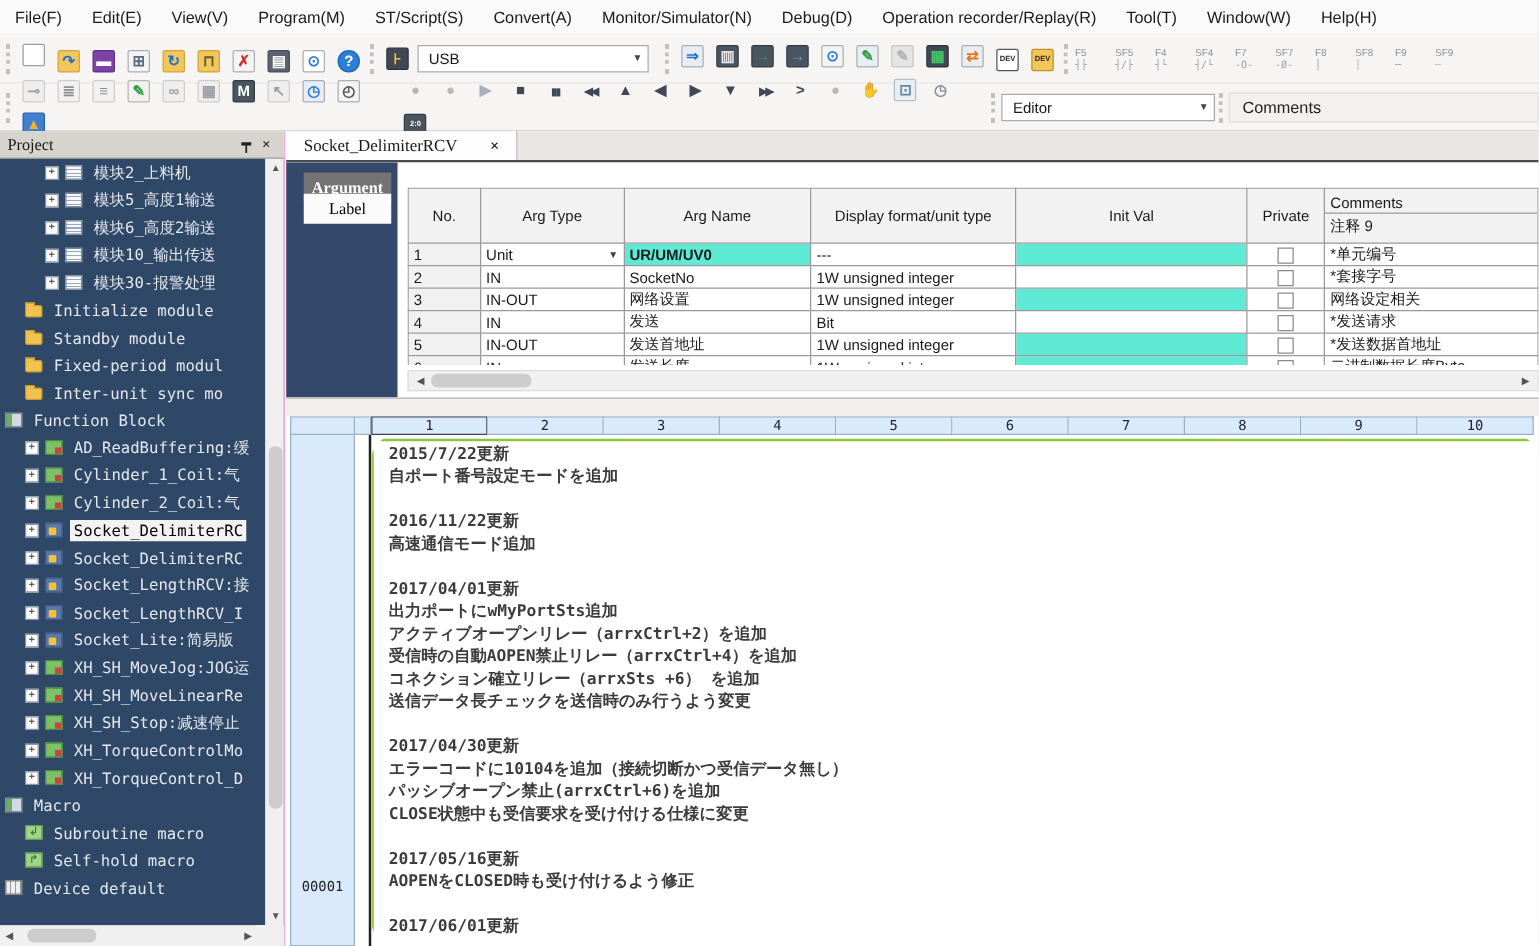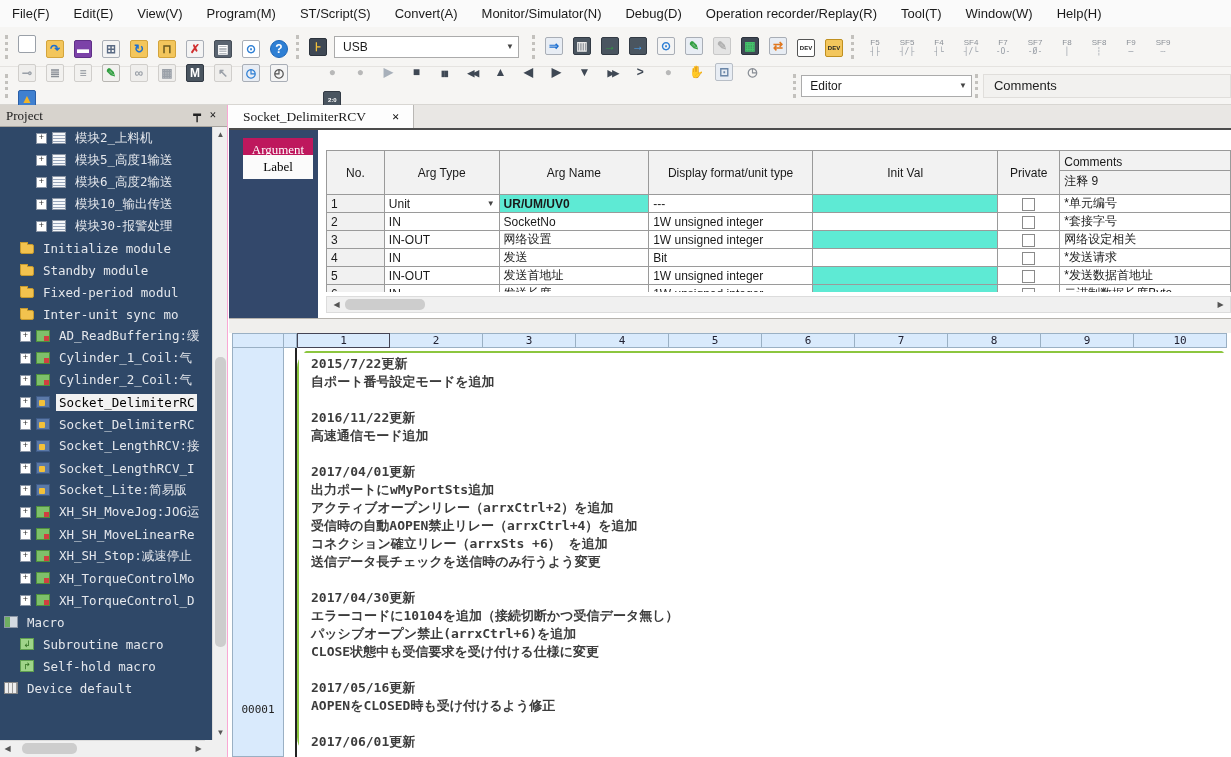--- a/index.html
+++ b/index.html
@@ -20,21 +20,21 @@
         align-items:center;justify-content:center;font-size:12px;font-weight:bold;line-height:1;box-sizing:border-box;}
   .icon.round{border-radius:50%;}
   .icon.texticon{font-size:6px;letter-spacing:0;}
   .icon.pauseg{font-size:8px;letter-spacing:-1px;}
   .icon.smallg{font-size:9px;letter-spacing:-2px;}
   .combo{height:22px;background:#fff;border:1px solid #ababab;display:inline-flex;align-items:center;
          font-size:12px;padding:0 4px 0 8px;box-sizing:border-box;justify-content:space-between;}
   .combo .arr{font-size:8px;color:#444;margin-left:8px;}
   .combo-flat{height:24px;background:#f2f1ef;border:1px solid #e0dedb;display:inline-flex;align-items:center;
               font-size:13px;padding:0 10px;box-sizing:border-box;color:#222;}
-  .fkey{width:30px;height:28px;display:inline-flex;flex-direction:column;align-items:center;justify-content:center;
+  .fkey{width:30px;height:28px;display:inline-flex;flex-direction:column;justify-content:center;
         color:#8a8f96;margin:0 1px;}
   .fkey .fk-label{font-size:8px;line-height:9px;}
   .fkey .fk-sym{font-size:8px;line-height:10px;color:#9aa0a8;font-family:"DejaVu Sans Mono",monospace;}
   
   .project-panel{position:absolute;left:0;top:105px;width:228px;height:652px;background:#fff;
                  border-right:1px solid #f9a8d4;box-sizing:border-box;}
   .panel-header{height:22px;background:#d7d3cd;border-bottom:1px solid #a8a49e;display:flex;align-items:center;
                 font-family:"Liberation Serif",serif;font-size:13px;padding:0 6px;box-sizing:border-box;}
   .panel-header .ph-title{flex:1;}
   .panel-header .ph-btn{width:16px;text-align:center;color:#222;font-size:12px;font-weight:bold;cursor:default;}
@@ -73,21 +73,21 @@
   .tabbar{position:absolute;left:0;top:0;width:100%;height:25px;background:#e9e7e4;border-bottom:2px solid #4c4c4c;
           display:flex;box-sizing:border-box;}
   .tab{background:#fdfdfd;border-right:1px solid #b9b7b4;display:flex;align-items:center;padding:0 14px;
        font-family:"Liberation Serif",serif;font-size:13.5px;}
   .tab .tab-close{margin-left:26px;font-weight:bold;font-size:13px;color:#111;cursor:default;}
   
   .argpanel{position:absolute;left:0;top:25px;width:100%;height:188px;background:#fff;}
   .side-col{position:absolute;left:0;top:0;width:89px;height:100%;background:#33486b;}
   .side-tab{position:absolute;left:14px;width:70px;height:24px;display:flex;align-items:center;justify-content:center;
             font-family:"Liberation Serif",serif;font-size:13px;}
-  .side-tab.active{background:#be185d;color:#fff;}
+  .side-tab.active{background:#737373;color:#fff;font-weight:bold;}
   .side-tab.inactive{background:#fbfbfb;color:#000;}
   .table-wrap{position:absolute;left:97px;top:20px;right:0;height:142px;overflow:hidden;}
   table.argtable{border-collapse:collapse;table-layout:fixed;font-size:12px;}
   .argtable th,.argtable td{border:1px solid #9a9a9a;padding:0 4px;height:16px;box-sizing:border-box;
                             overflow:hidden;white-space:nowrap;font-weight:normal;}
   .argtable thead th{background:#f2f2f2;text-align:center;height:44px;font-size:12px;}
   .argtable th.comments-th{text-align:left;padding:0;}
   .argtable th.comments-th .c1{border-bottom:1px solid #9a9a9a;padding:2px 4px 1px;}
   .argtable th.comments-th .c2{padding:2px 4px;}
   .argtable td.rowhdr{background:#f1f1f1;}
@@ -339,20 +339,24 @@
           <span class="ti ti-folder"></span>
           <span class="tlabel">Standby module</span>
         </div>
         <div class="titem" style="padding-left: 20px;">
           <span class="ti ti-folder"></span>
           <span class="tlabel">Fixed-period modul</span>
         </div>
         <div class="titem" style="padding-left: 20px;">
           <span class="ti ti-folder"></span>
           <span class="tlabel">Inter-unit sync mo</span>
+        </div>
+        <div class="titem" style="padding-left: 4px;">
+          <span class="ti ti-fb-section"></span>
+          <span class="tlabel">Function Block</span>
         </div>
         <div class="titem" style="padding-left: 20px;">
           <span class="twisty">+</span>
           <span class="ti ti-fb-chart"></span>
           <span class="tlabel">AD_ReadBuffering:缓</span>
         </div>
         <div class="titem" style="padding-left: 20px;">
           <span class="twisty">+</span>
           <span class="ti ti-fb-chart"></span>
           <span class="tlabel">Cylinder_1_Coil:气</span>

